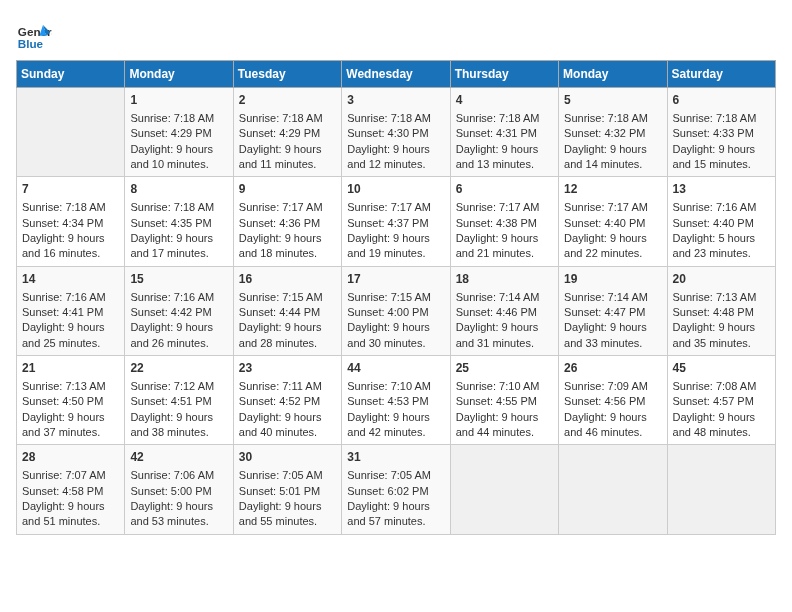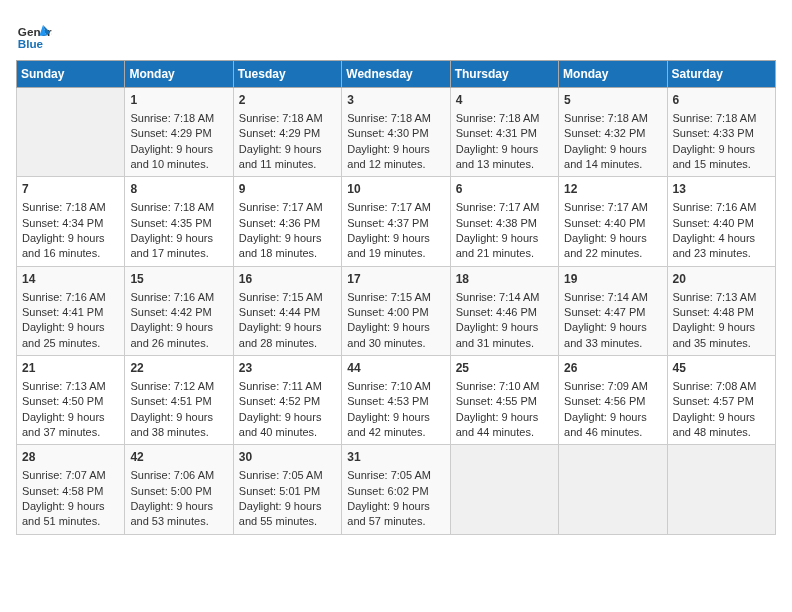--- a/index.html
+++ b/index.html
@@ -117,21 +117,21 @@
         <td><span class="day-num">5</span><span>Sunrise: 7:18 AM</span><br><span>Sunset: 4:32 PM</span><br><span>Daylight: 9 hours and 14 minutes.</span></td>
         <td><span class="day-num">6</span><span>Sunrise: 7:18 AM</span><br><span>Sunset: 4:33 PM</span><br><span>Daylight: 9 hours and 15 minutes.</span></td>
       </tr>
       <tr>
         <td><span class="day-num">7</span><span>Sunrise: 7:18 AM</span><br><span>Sunset: 4:34 PM</span><br><span>Daylight: 9 hours and 16 minutes.</span></td>
         <td><span class="day-num">8</span><span>Sunrise: 7:18 AM</span><br><span>Sunset: 4:35 PM</span><br><span>Daylight: 9 hours and 17 minutes.</span></td>
         <td><span class="day-num">9</span><span>Sunrise: 7:17 AM</span><br><span>Sunset: 4:36 PM</span><br><span>Daylight: 9 hours and 18 minutes.</span></td>
         <td><span class="day-num">10</span><span>Sunrise: 7:17 AM</span><br><span>Sunset: 4:37 PM</span><br><span>Daylight: 9 hours and 19 minutes.</span></td>
         <td><span class="day-num">6</span><span>Sunrise: 7:17 AM</span><br><span>Sunset: 4:38 PM</span><br><span>Daylight: 9 hours and 21 minutes.</span></td>
         <td><span class="day-num">12</span><span>Sunrise: 7:17 AM</span><br><span>Sunset: 4:40 PM</span><br><span>Daylight: 9 hours and 22 minutes.</span></td>
-        <td><span class="day-num">13</span><span>Sunrise: 7:16 AM</span><br><span>Sunset: 4:40 PM</span><br><span>Daylight: 4 hours and 23 minutes.</span></td>
+        <td><span class="day-num">13</span><span>Sunrise: 7:16 AM</span><br><span>Sunset: 4:40 PM</span><br><span>Daylight: 5 hours and 23 minutes.</span></td>
       </tr>
       <tr>
         <td><span class="day-num">14</span><span>Sunrise: 7:16 AM</span><br><span>Sunset: 4:41 PM</span><br><span>Daylight: 9 hours and 25 minutes.</span></td>
         <td><span class="day-num">15</span><span>Sunrise: 7:16 AM</span><br><span>Sunset: 4:42 PM</span><br><span>Daylight: 9 hours and 26 minutes.</span></td>
         <td><span class="day-num">16</span><span>Sunrise: 7:15 AM</span><br><span>Sunset: 4:44 PM</span><br><span>Daylight: 9 hours and 28 minutes.</span></td>
         <td><span class="day-num">17</span><span>Sunrise: 7:15 AM</span><br><span>Sunset: 4:00 PM</span><br><span>Daylight: 9 hours and 30 minutes.</span></td>
         <td><span class="day-num">18</span><span>Sunrise: 7:14 AM</span><br><span>Sunset: 4:46 PM</span><br><span>Daylight: 9 hours and 31 minutes.</span></td>
         <td><span class="day-num">19</span><span>Sunrise: 7:14 AM</span><br><span>Sunset: 4:47 PM</span><br><span>Daylight: 9 hours and 33 minutes.</span></td>
         <td><span class="day-num">20</span><span>Sunrise: 7:13 AM</span><br><span>Sunset: 4:48 PM</span><br><span>Daylight: 9 hours and 35 minutes.</span></td>
       </tr>

